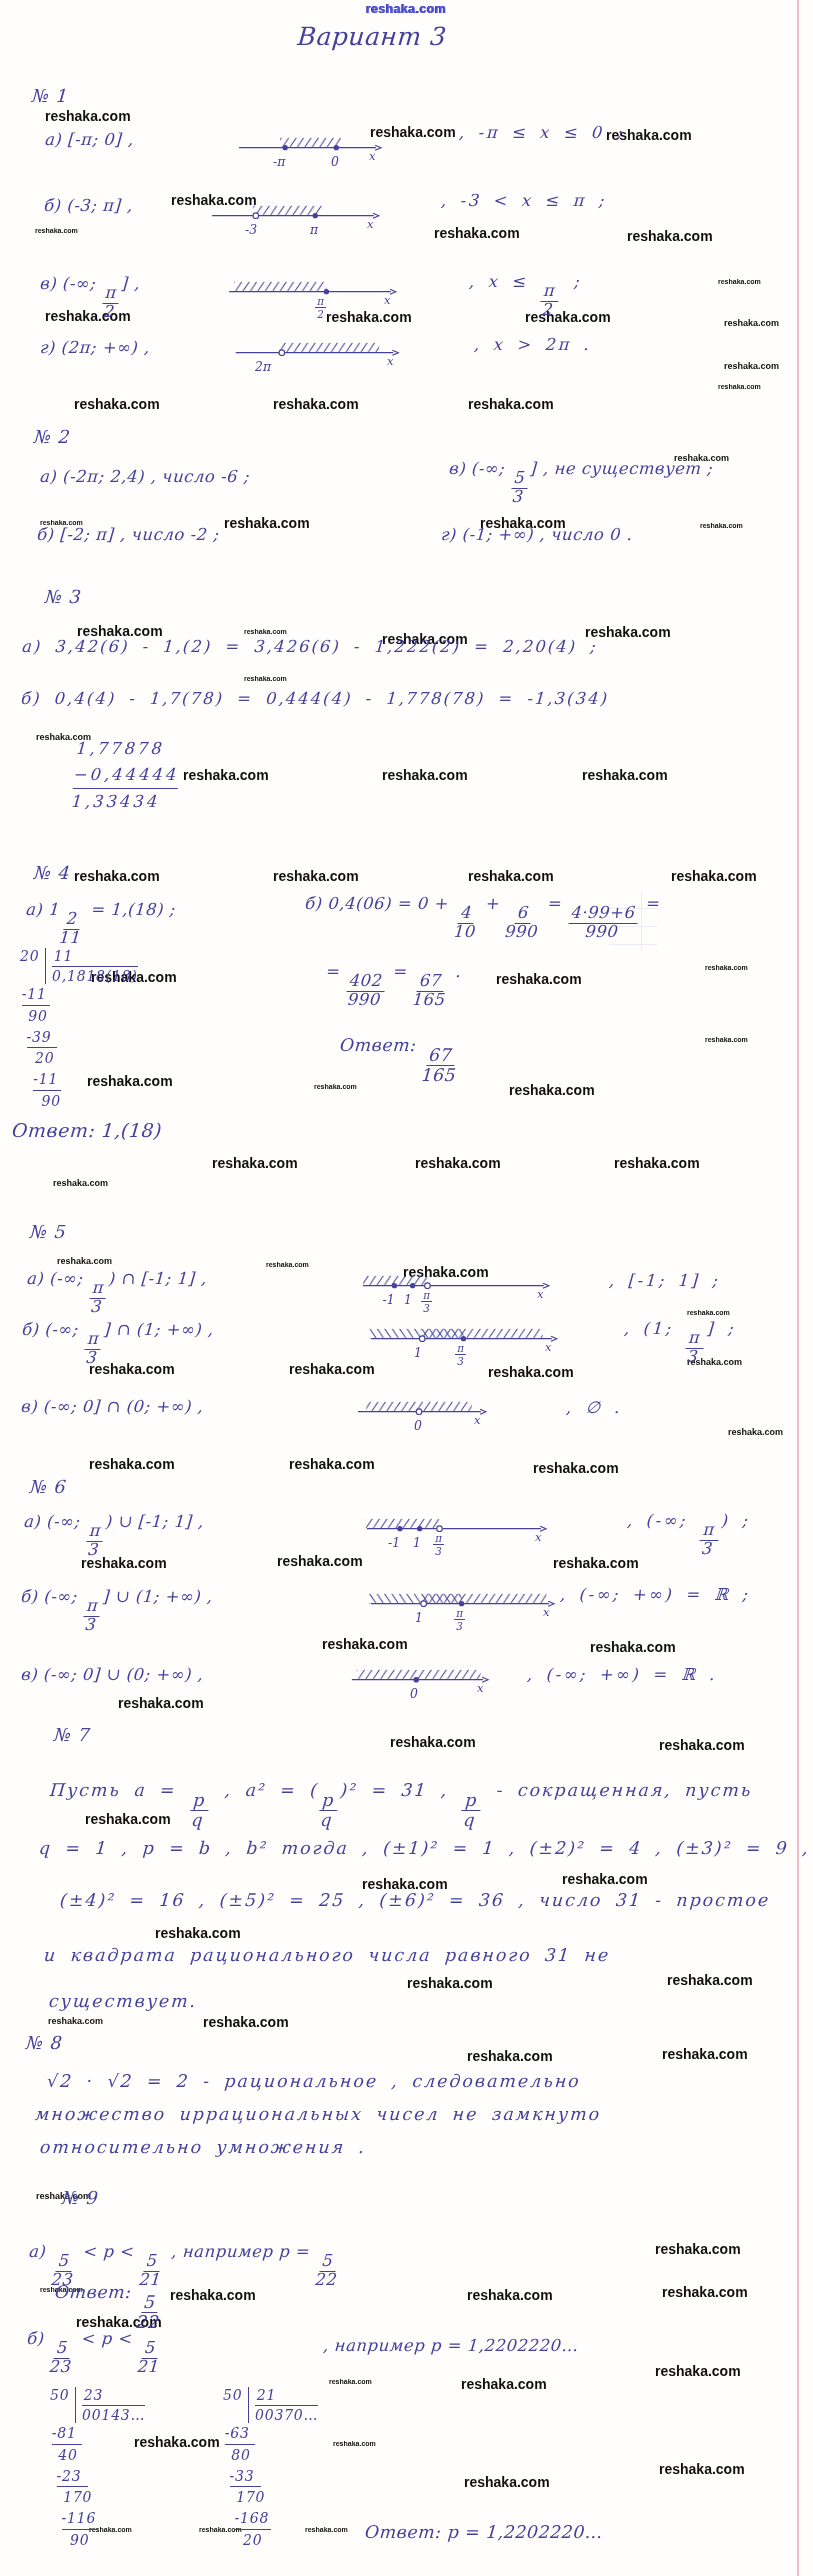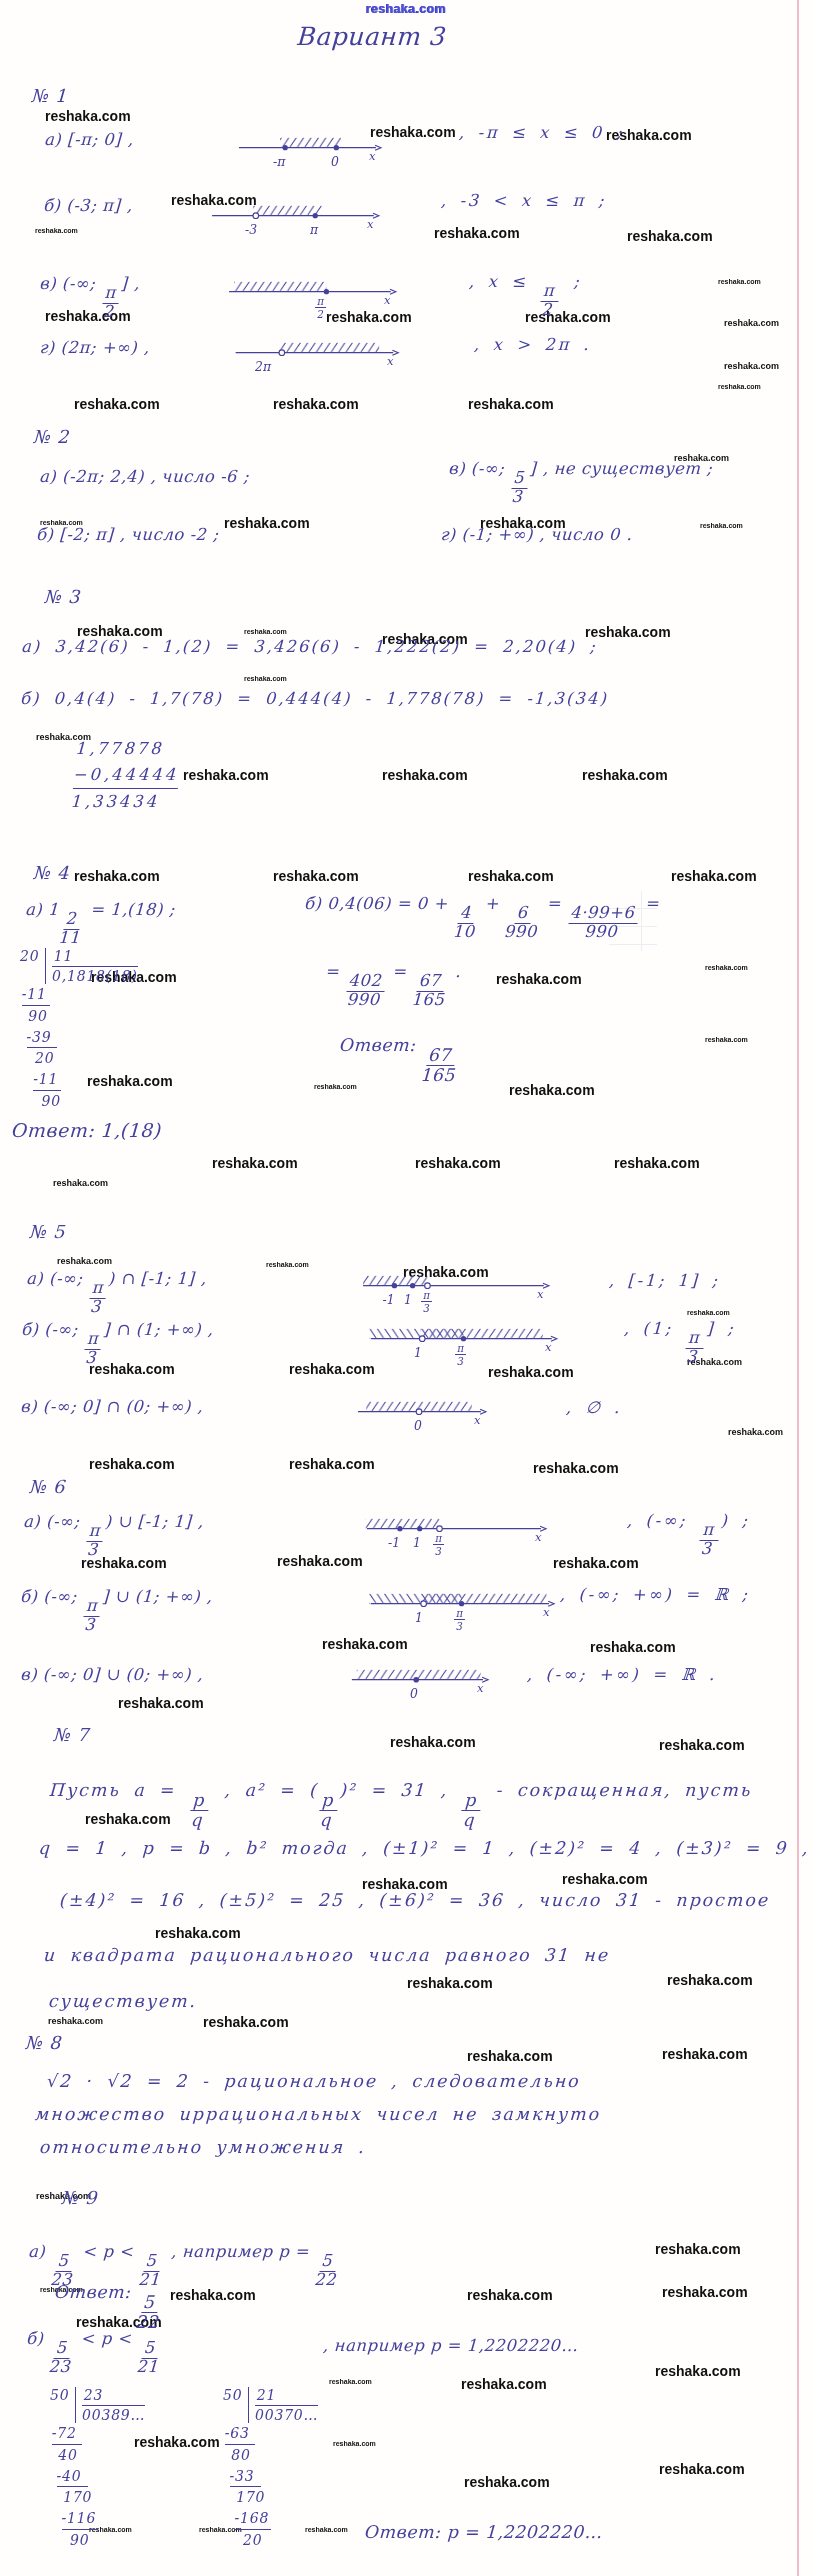--- a/index.html
+++ b/index.html
@@ -468,27 +468,27 @@
         <span class="fn">5</span>
         <span class="fd">21</span>
       </span></div>
   <div class="hw f20" style="left:324px;top:2337px">, например р = 1,2202220…</div>
 
   <div class="ld" style="left:50px;top:2387px">
     <div class="ld-top">
       <span>50</span>
       <span class="ld-dv">
         <span class="ld-divisor">23</span>
-        <span class="ld-quot">00389…</span>
+        <span class="ld-quot">00143…</span>
       </span>
     </div>
     <div class="ld-col">
-      <span class="u" style="margin-left:1.7px;width:30px">-72</span>
+      <span class="u" style="margin-left:1.7px;width:30px">-81</span>
       <span style="margin-left:8.3px">40</span>
-      <span class="u" style="margin-left:6.6px;width:31px">-40</span>
+      <span class="u" style="margin-left:6.6px;width:31px">-23</span>
       <span style="margin-left:13.2px">170</span>
       <span class="u" style="margin-left:11.6px;width:36px">-116</span>
       <span style="margin-left:20px">90</span>
     </div>
   </div>
 
   <div class="ld" style="left:223px;top:2387px">
     <div class="ld-top">
       <span>50</span>
       <span class="ld-dv">

